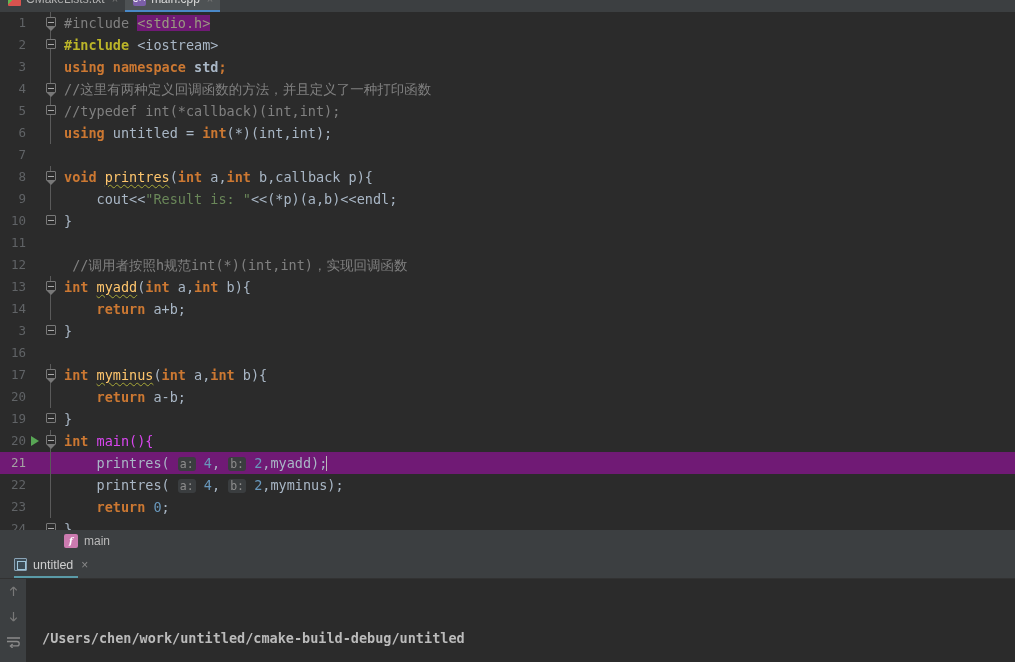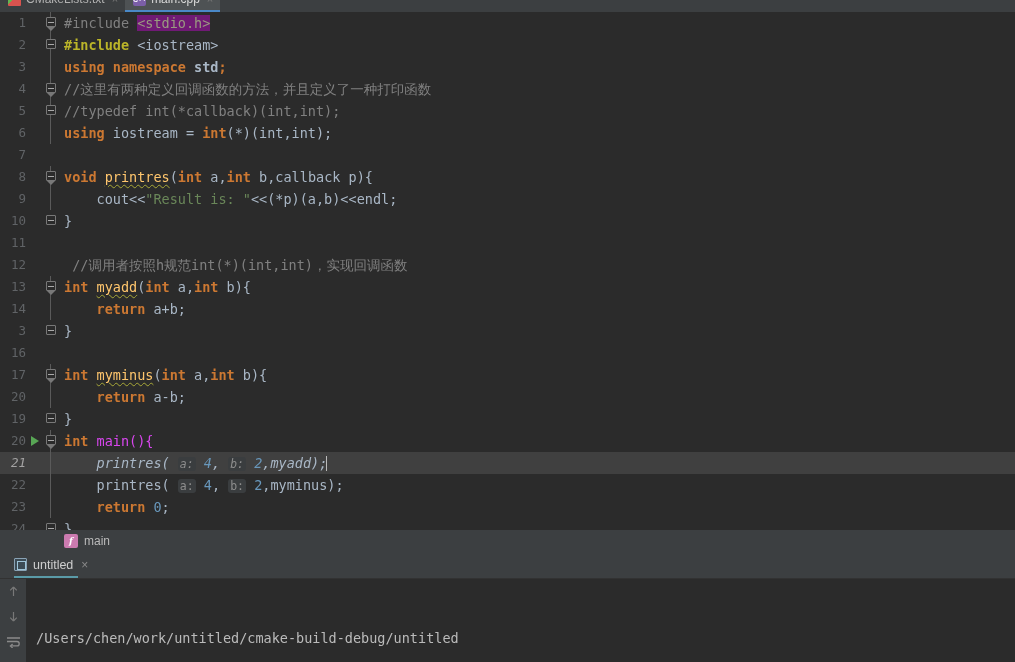--- a/index.html
+++ b/index.html
@@ -40,21 +40,21 @@
   .editor {
     position: absolute; left: 0; top: 12px;
     width: 1015px; height: 518px;
     background: #2b2b2b; overflow: hidden;
   }
   .row {
     position: relative; height: 22px; line-height: 22px;
     display: flex; align-items: stretch; font-size: 13.5px;
     white-space: pre;
   }
-  .row.current { background: #404040; font-style: italic; }
+  .row.current { background: #701a75; }
 
   .lnum {
     width: 28px; flex: 0 0 28px; text-align: right;
     color: #606366; font-size: 12.5px; padding-right: 2px;
     font-family: "DejaVu Sans Mono", monospace;
   }
   .runmark { width: 16px; flex: 0 0 16px; position: relative; }
   .runmark .tri {
     position: absolute; left: 3px; top: 6px;
     width: 0; height: 0;
@@ -163,23 +163,23 @@
   }
   .consoletools {
     width: 26px; flex: 0 0 26px; background: #3c3f41;
     display: flex; flex-direction: column; align-items: center;
     padding-top: 6px; gap: 12px;
   }
   .ctool { color: #787878; font-size: 13px; line-height: 1;
     font-family: "DejaVu Sans", sans-serif; }
   .ctool svg { display: block; }
   .consoleout {
-    flex: 1; padding: 4px 0 0 10px;
+    flex: 1; padding: 4px 0 0 16px;
     font-family: "DejaVu Sans Mono", monospace; font-size: 13.5px;
-    color: #bbbbbb; line-height: 22px; white-space: pre;
+    color: #bbbbbb; line-height: 22px; white-space: pre; font-weight: bold;
   }
 </style>
 </head>
 <body>
 
 <div class="tabbar">
   <div class="tab">
     <span class="tab-icon icon-cmake"></span>
     <span>CMakeLists.txt</span>
     <span class="tab-close">×</span>
@@ -225,21 +225,21 @@
     <span class="lnum">5</span>
     <span class="runmark"></span>
     <span class="fold"><i class="vline"></i><i class="endbox"></i></span>
     <span class="code"><span class="cmt">//typedef int(*callback)(int,int);</span></span>
   </div>
 
   <div class="row">
     <span class="lnum">6</span>
     <span class="runmark"></span>
     <span class="fold"><i class="vline"></i></span>
-    <span class="code"><span class="kw">using </span><span class="plain">iostream = </span><span class="kw">int</span><span class="plain">(*)(int,int);</span></span>
+    <span class="code"><span class="kw">using </span><span class="plain">untitled = </span><span class="kw">int</span><span class="plain">(*)(int,int);</span></span>
   </div>
 
   <div class="row">
     <span class="lnum">7</span>
     <span class="runmark"></span>
     <span class="fold"></span>
     <span class="code"></span>
   </div>
 
   <div class="row">

